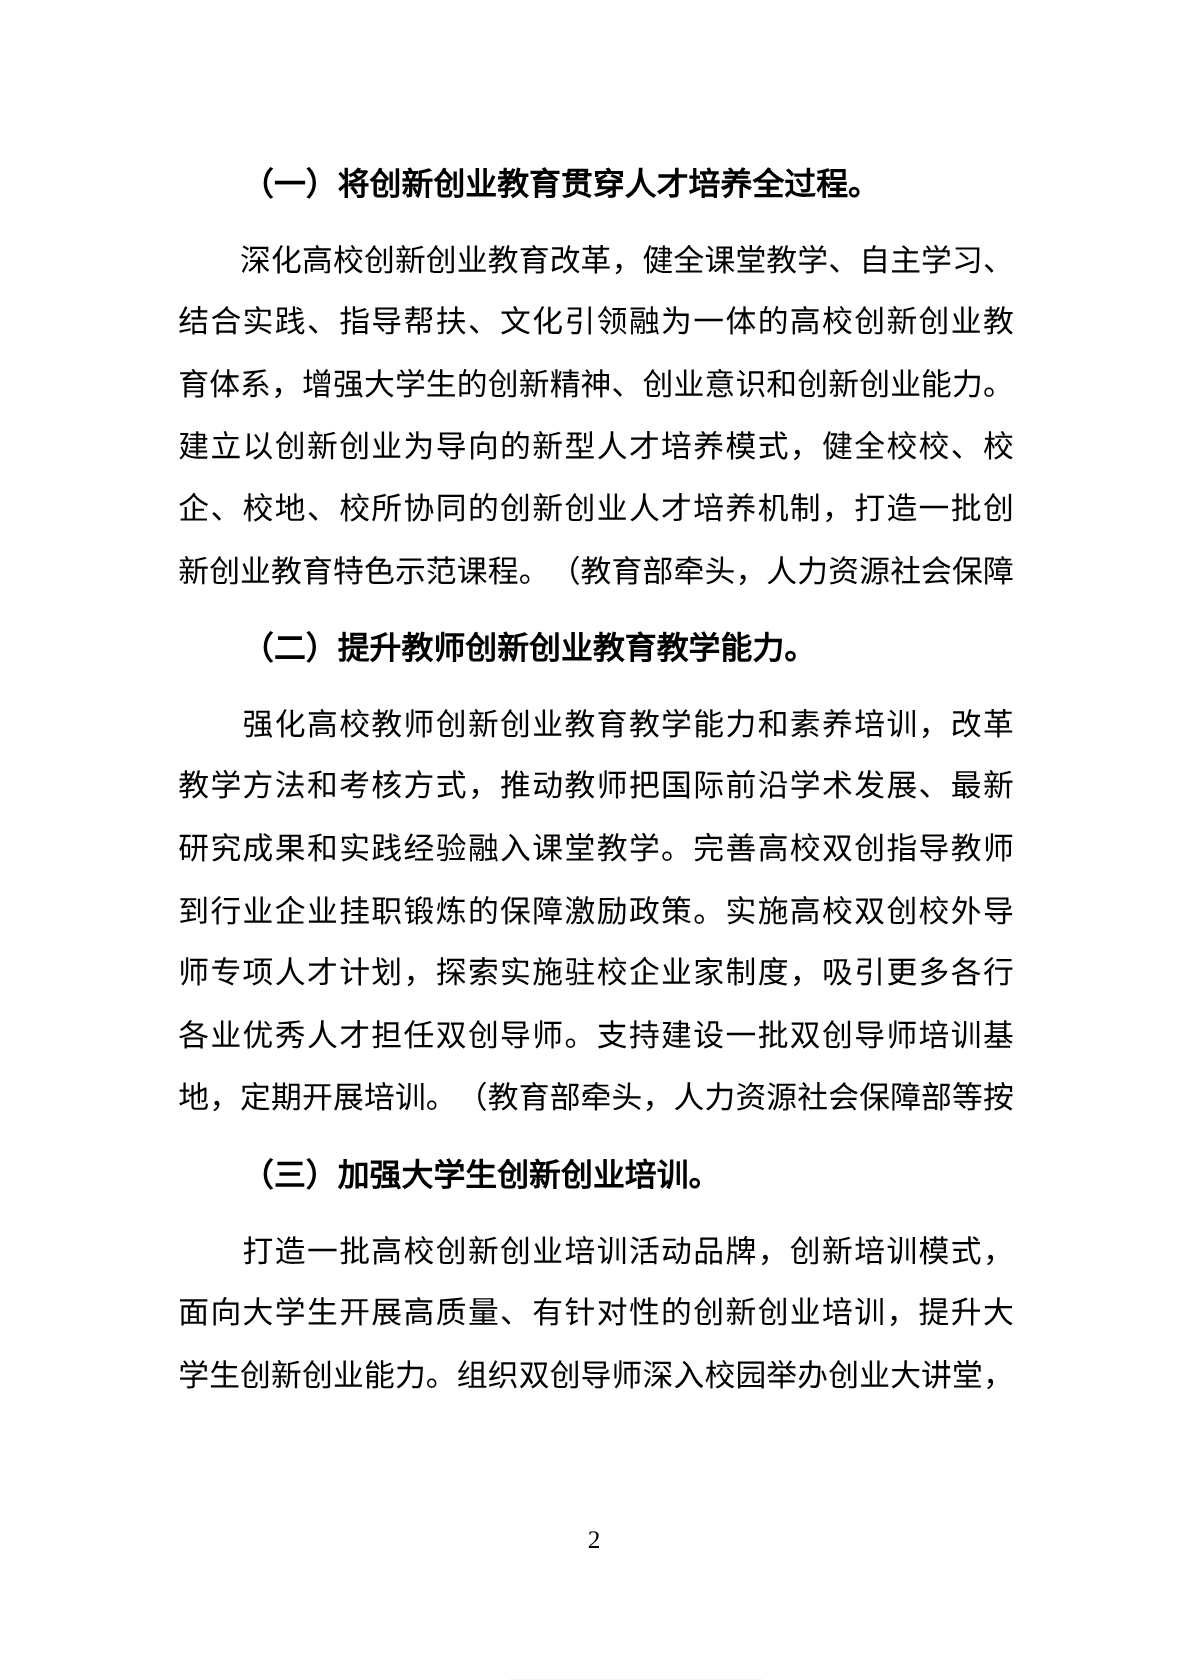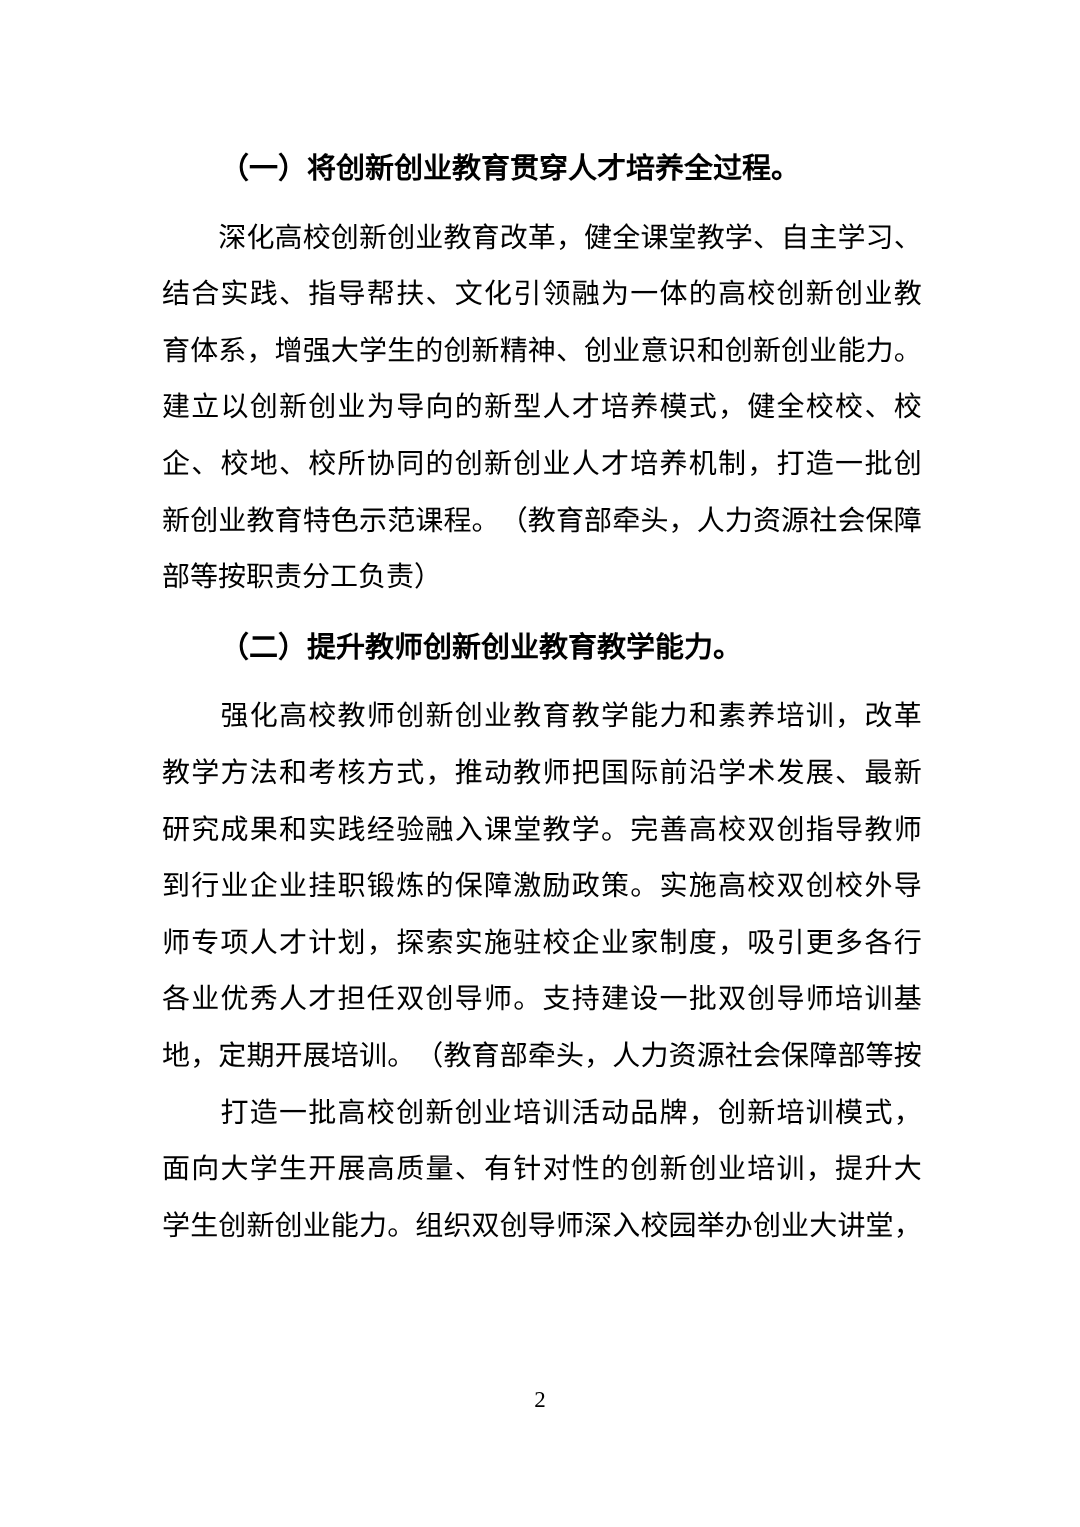--- a/index.html
+++ b/index.html
@@ -231,21 +231,20 @@
           <span>，</span>
           <span>人</span>
           <span>力</span>
           <span>资</span>
           <span>源</span>
           <span>社</span>
           <span>会</span>
           <span>保</span>
           <span>障</span>
         </div>
-        <div class="line">部等按职责分工负责）</div>
       </div>
       <div class="section-heading">（二）提升教师创新创业教育教学能力。</div>
       <div class="para">
         <div class="line just">
           <span>　</span>
           <span>　</span>
           <span>强</span>
           <span>化</span>
           <span>高</span>
           <span>校</span>
@@ -433,20 +432,21 @@
           <span>源</span>
           <span>社</span>
           <span>会</span>
           <span>保</span>
           <span>障</span>
           <span>部</span>
           <span>等</span>
           <span>按</span>
         </div>
       </div>
+      <div class="section-heading">（三）加强大学生创新创业培训。</div>
       <div class="para">
         <div class="line just">
           <span>　</span>
           <span>　</span>
           <span>打</span>
           <span>造</span>
           <span>一</span>
           <span>批</span>
           <span>高</span>
           <span>校</span>

